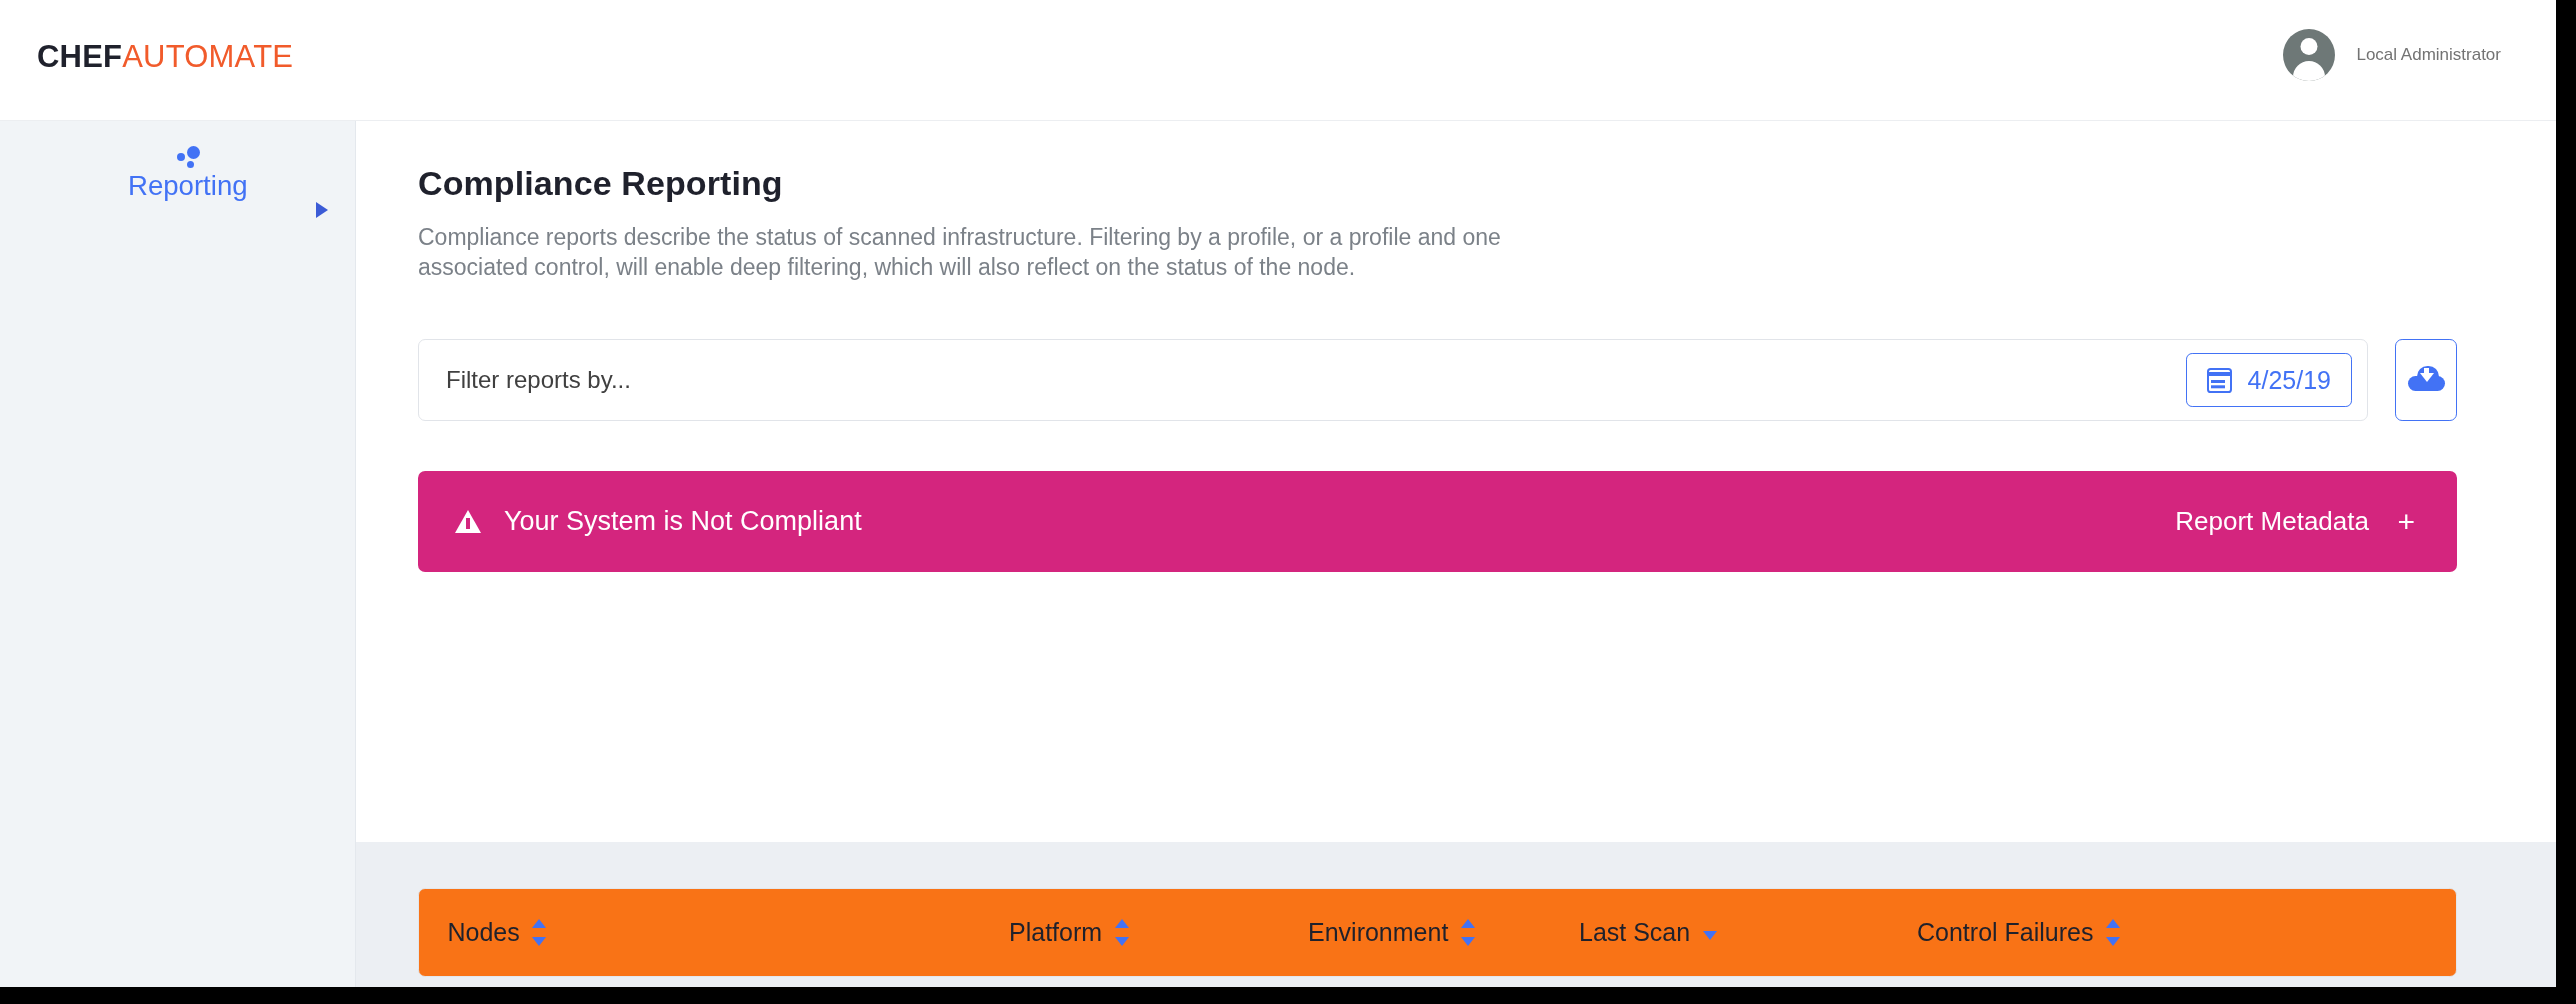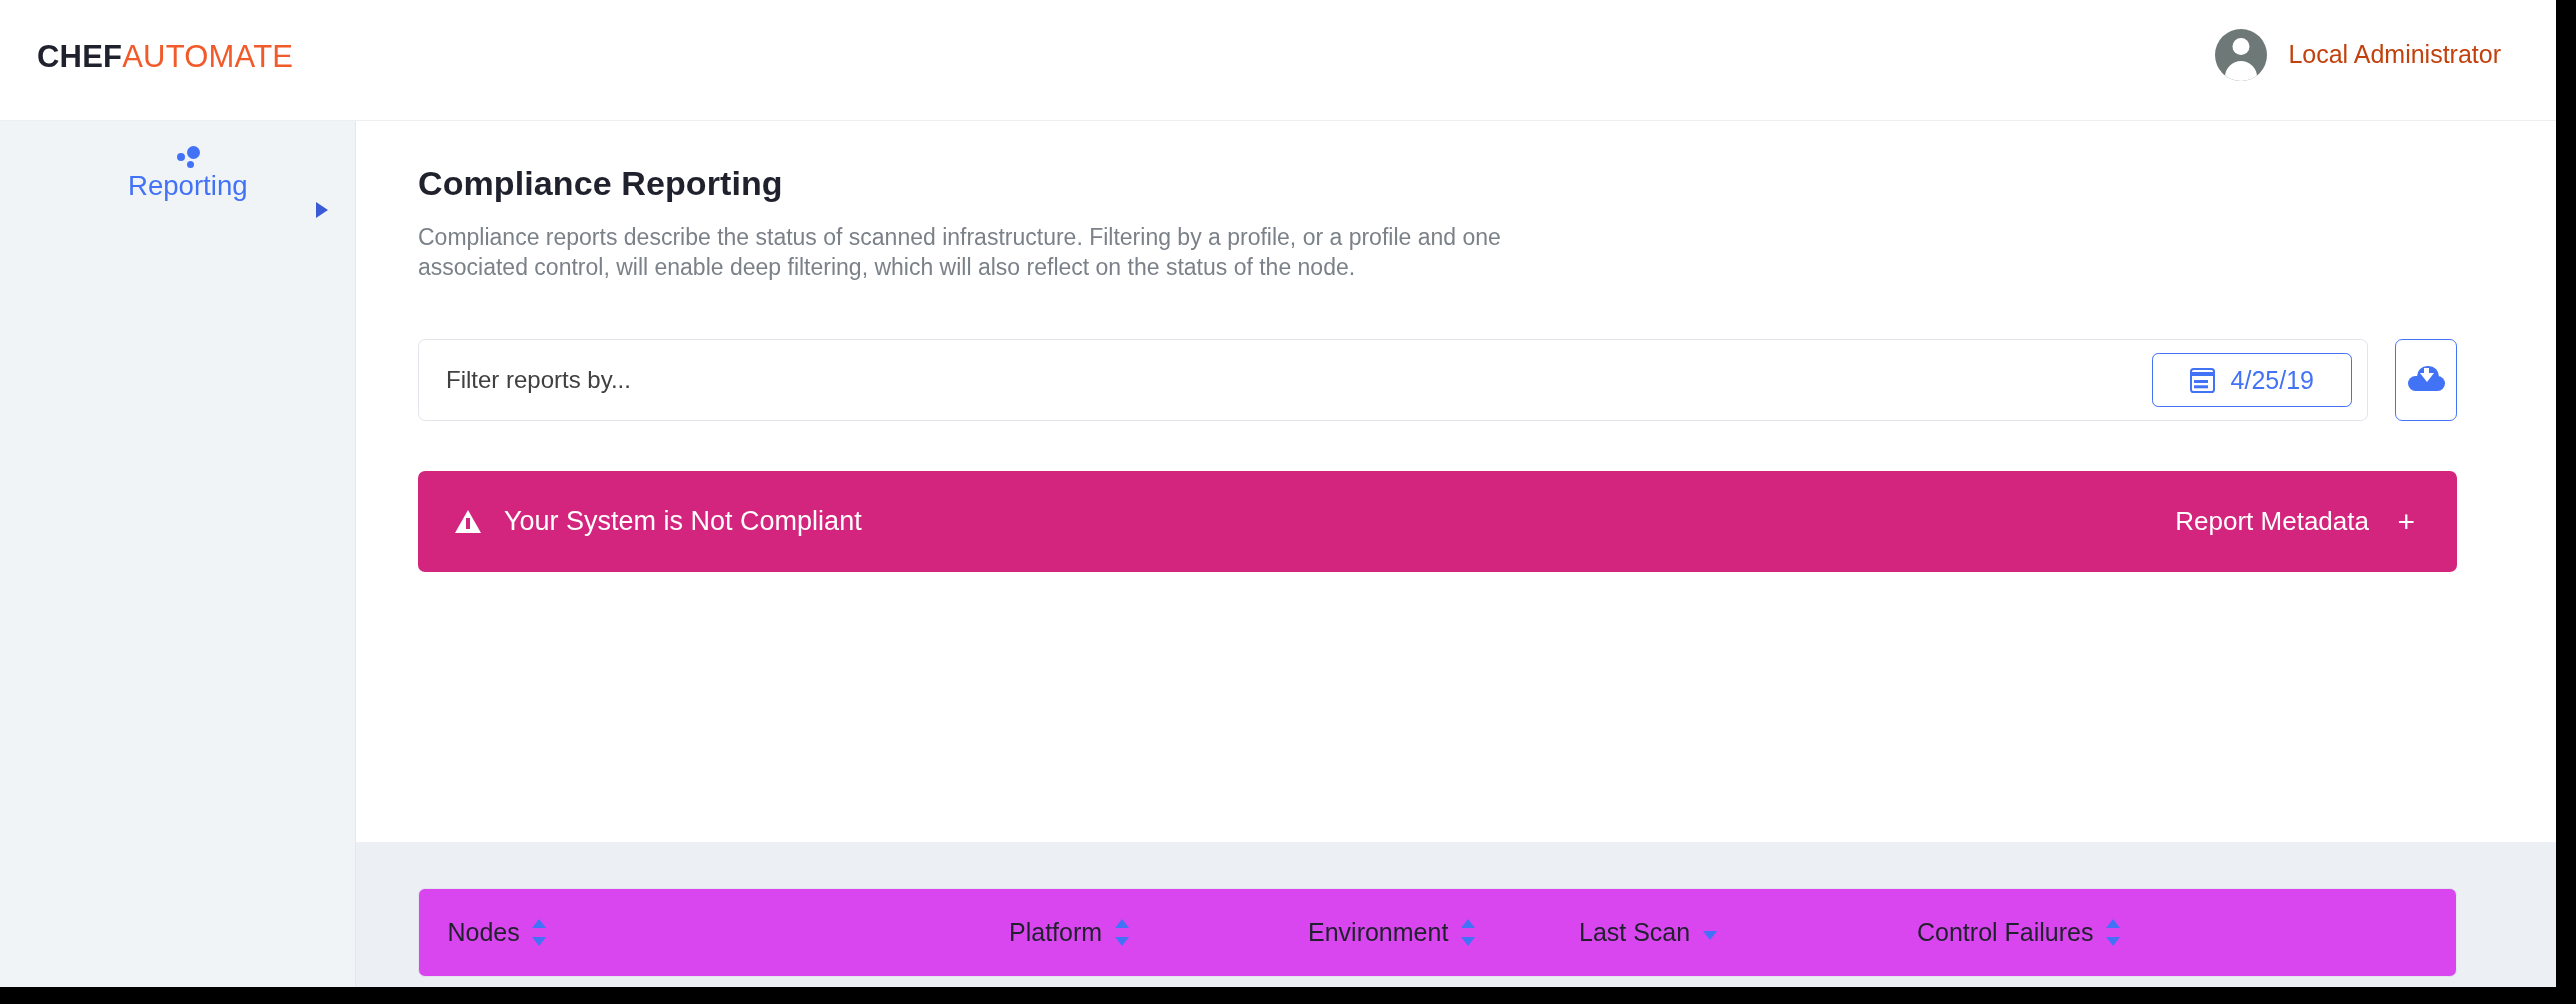--- a/index.html
+++ b/index.html
@@ -105,22 +105,22 @@
     position: absolute;
     left: 50%;
     top: 32px;
     transform: translateX(-50%);
     width: 32px;
     height: 21.4px;
     border-radius: 16px 16px 0 0;
     background: #ffffff;
   }
   .user-name {
-    font-size: 25px;
-    color: #c2410c;
+    font-size: 17px;
+    color: #737373;
     white-space: nowrap;
   }
 
   
   .sidebar {
     position: absolute;
     left: 0;
     top: 121px;
     width: 356px;
     height: 867px;
@@ -232,21 +232,21 @@
     color: #404040;
   }
   .datepicker {
     margin-left: auto;
     margin-right: 15px;
     height: 52px;
     border: 0.9px solid #4272f5;
     border-radius: 6.2px;
     display: flex;
     align-items: center;
-    padding: 0 37px;
+    padding: 0 20px;
     gap: 16px;
     cursor: pointer;
     background: #fff;
   }
   .cal-icon {
     position: relative;
     width: 25px;
     height: 25px;
     border: 2.7px solid #4272f5;
     border-radius: 3.6px;
@@ -423,21 +423,21 @@
     width: 2200px;
     height: 121px;
     background: #ffffff;
   }
   .table-head {
     position: absolute;
     left: 62px;
     top: 167px;
     width: 2039px;
     height: 89px;
-    background: #d946ef;
+    background: #f97316;
     border: 0.9px solid #e3e7ec;
     border-radius: 7.1px;
     box-sizing: border-box;
     display: flex;
     align-items: center;
   }
   .th {
     font-size: 25px;
     color: #1f212c;
     display: flex;

